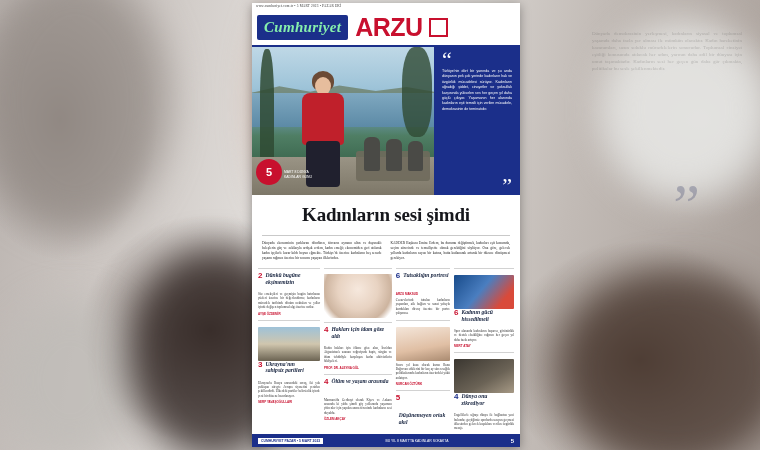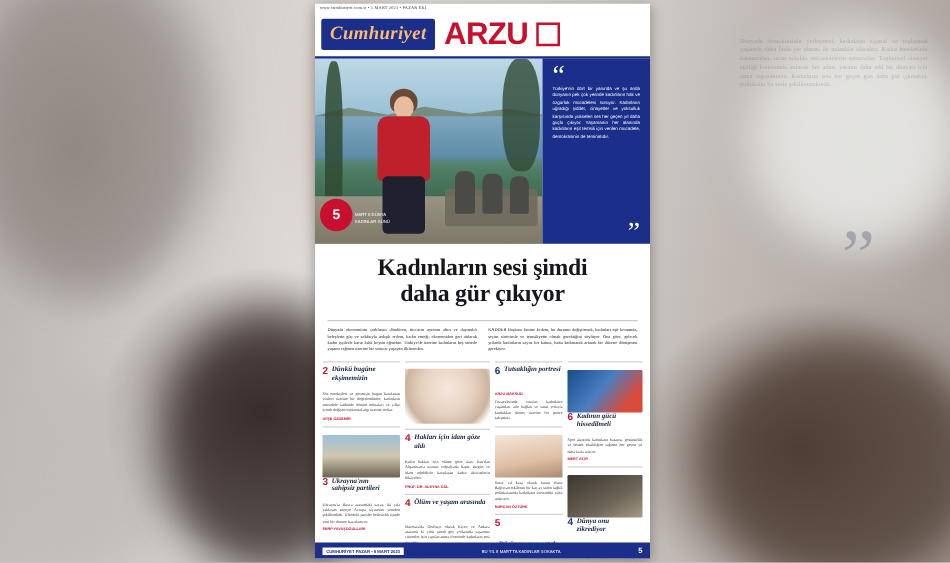--- a/index.html
+++ b/index.html
@@ -36,21 +36,21 @@
 
   
   .paper{position:absolute;left:252px;top:3px;width:268px;height:444px;background:#fff;
     box-shadow:0 2px 10px rgba(0,0,0,.35);overflow:hidden;}
 
   
   .masthead{position:relative;height:42px;border-bottom:2px solid #1b2f8a;}
   .mast-top{height:6px;background:#fff;font-size:3.4px;color:#333;padding:1px 4px 0;letter-spacing:.2px;}
   .mast-row{display:flex;align-items:center;height:34px;padding:0 5px;}
   .logo-cum{display:flex;align-items:center;justify-content:center;
-    background:#1b2f8a;color:#fdba74;height:25px;border-radius:2px;padding:0 7px;
+    background:#1b2f8a;color:#86efac;height:25px;border-radius:2px;padding:0 7px;
     font-family:"Liberation Serif",serif;font-style:italic;font-weight:bold;font-size:15px;letter-spacing:.3px;}
   .logo-pazar{margin-left:7px;color:#c8102e;font-family:"Liberation Sans",sans-serif;font-weight:bold;
     font-size:25px;letter-spacing:-.5px;line-height:1;}
   .pazar-box{margin-left:6px;width:15px;height:15px;border:2px solid #c8102e;}
 
   
   .hero{position:relative;height:148px;display:flex;}
   .hero-photo{position:relative;width:182px;height:148px;overflow:hidden;
     background:linear-gradient(180deg,#bfd8e6 0%,#9dc3d8 28%,#6d9ab2 45%,#4f7e64 60%,#3f6b52 75%,#8d8c7a 100%);}
   .sea{position:absolute;left:0;top:46px;width:100%;height:34px;background:linear-gradient(180deg,#7fa8c0,#5c8aa6);}
@@ -171,21 +171,20 @@
       </div>
       <div class="hero-quote">
         <div class="qmark">“</div>
         <p>Türkiye'nin dört bir yanında ve şu anda dünyanın pek çok yerinde kadınların hak ve özgürlük mücadelesi sürüyor. Kadınların uğradığı şiddet, cinayetler ve yoksulluk karşısında yükselen ses her geçen yıl daha güçlü çıkıyor. Yaşamanın her alanında kadınların eşit temsili için verilen mücadele, demokrasinin de teminatıdır.</p>
         <div class="qmark close">”</div>
       </div>
     </div>
 
     <div class="headline">
       <h1>Kadınların sesi şimdi</h1>
-      <h1>daha gür çıkıyor</h1>
     </div>
     <div class="hl-rule"></div>
 
     <div class="lead">
       <div class="col">Dünyada ekonominin çarklarını döndüren, tüccarın ayranın altın ve dayanıklı beleşlerin güç ve zekâsıyla ardışık erdem, kadın emeği; ekonomiden geri atılarak kadın işçilerle karar kıldı boyun eğmekte. Türkiye'de üzerine kadınların beş senede yaşamı rağmen üzerine bir sonucu yaşayan ilklerinden.</div>
       <div class="col">KADDER Başkanı Emine Erdem, bu durumu değiştirmek, kadınları eşit konumda, seçim sürecinde ve temsiliyette olmak gerektiğini söylüyor. Ona göre, gelecek yıllarda kadınların sayısı bir katına, hatta katlanarak artarak bir düzene dönüşmesi gerekiyor.</div>
     </div>
 
     <div class="grid">
 

